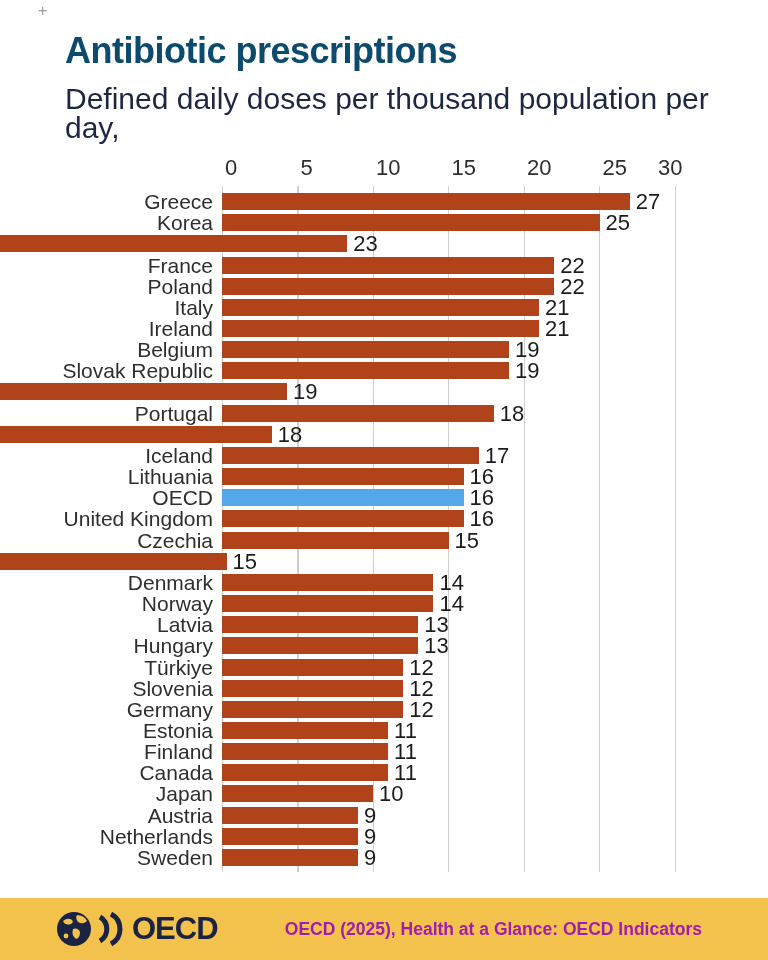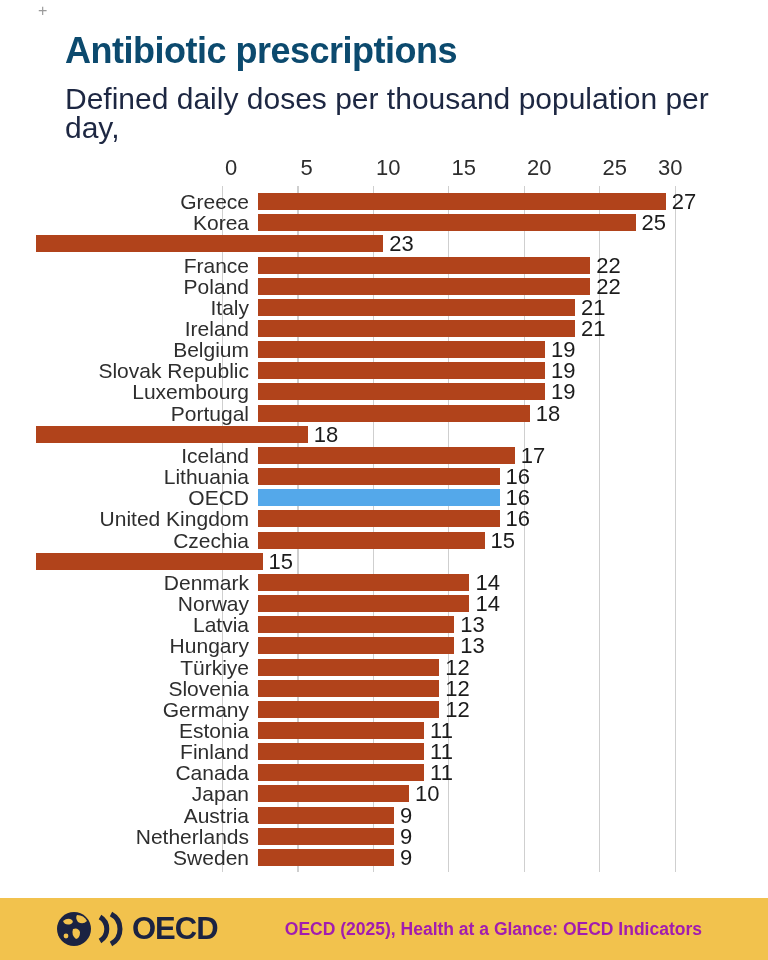--- a/index.html
+++ b/index.html
@@ -10,21 +10,21 @@
            color:#0c4a6e;letter-spacing:-0.5px;}
   .subtitle{position:absolute;left:65px;top:84px;margin:0;font-size:30px;line-height:29px;
             color:#1d2742;}
   
   .chart{position:absolute;left:0;top:0;width:768px;height:880px;}
   .tick-label{position:absolute;top:156px;font-size:22px;color:#2e2e2e;line-height:24px;}
   .grid-bg{position:absolute;left:222px;top:186px;width:453px;height:686px;
            border-right:1px solid #cfcfcf;
            background-image:repeating-linear-gradient(to right,#cfcfcf 0,#cfcfcf 1px,transparent 1px,transparent 75.5px);}
   .rows{position:absolute;left:0;top:191px;width:768px;}
-  .row{display:flex;align-items:center;height:21.16px;padding-left:36px;}
+  .row{display:flex;align-items:center;height:21.16px;}
   .country{width:222px;box-sizing:border-box;padding-right:9px;text-align:right;
            font-size:21px;line-height:21px;color:#2e2e2e;white-space:nowrap;}
   .bar{height:17px;}
   .val{margin-left:6px;font-size:22px;line-height:21px;color:#1c1c1c;white-space:nowrap;}
   
   .footer{position:absolute;left:0;top:898px;width:768px;height:62px;
           display:flex;align-items:center;justify-content:space-between;
           box-sizing:border-box;padding:0 66px 0 56px;}
   .logo{display:flex;align-items:center;gap:6px;}
   .logo-text{font-size:31px;font-weight:700;color:#1b2342;letter-spacing:-1px;}
@@ -100,21 +100,20 @@
     <div class="val">19</div>
   </div>
 
   <div class="row">
     <div class="country">Slovak Republic</div>
     <div class="bar" style="width: 286.9px; background: rgb(177, 67, 27);"></div>
     <div class="val">19</div>
   </div>
 
   <div class="row">
-    <div class="country">Luxembourg</div>
     <div class="bar" style="width: 286.9px; background: rgb(177, 67, 27);"></div>
     <div class="val">19</div>
   </div>
 
   <div class="row">
     <div class="country">Portugal</div>
     <div class="bar" style="width: 271.8px; background: rgb(177, 67, 27);"></div>
     <div class="val">18</div>
   </div>
 

